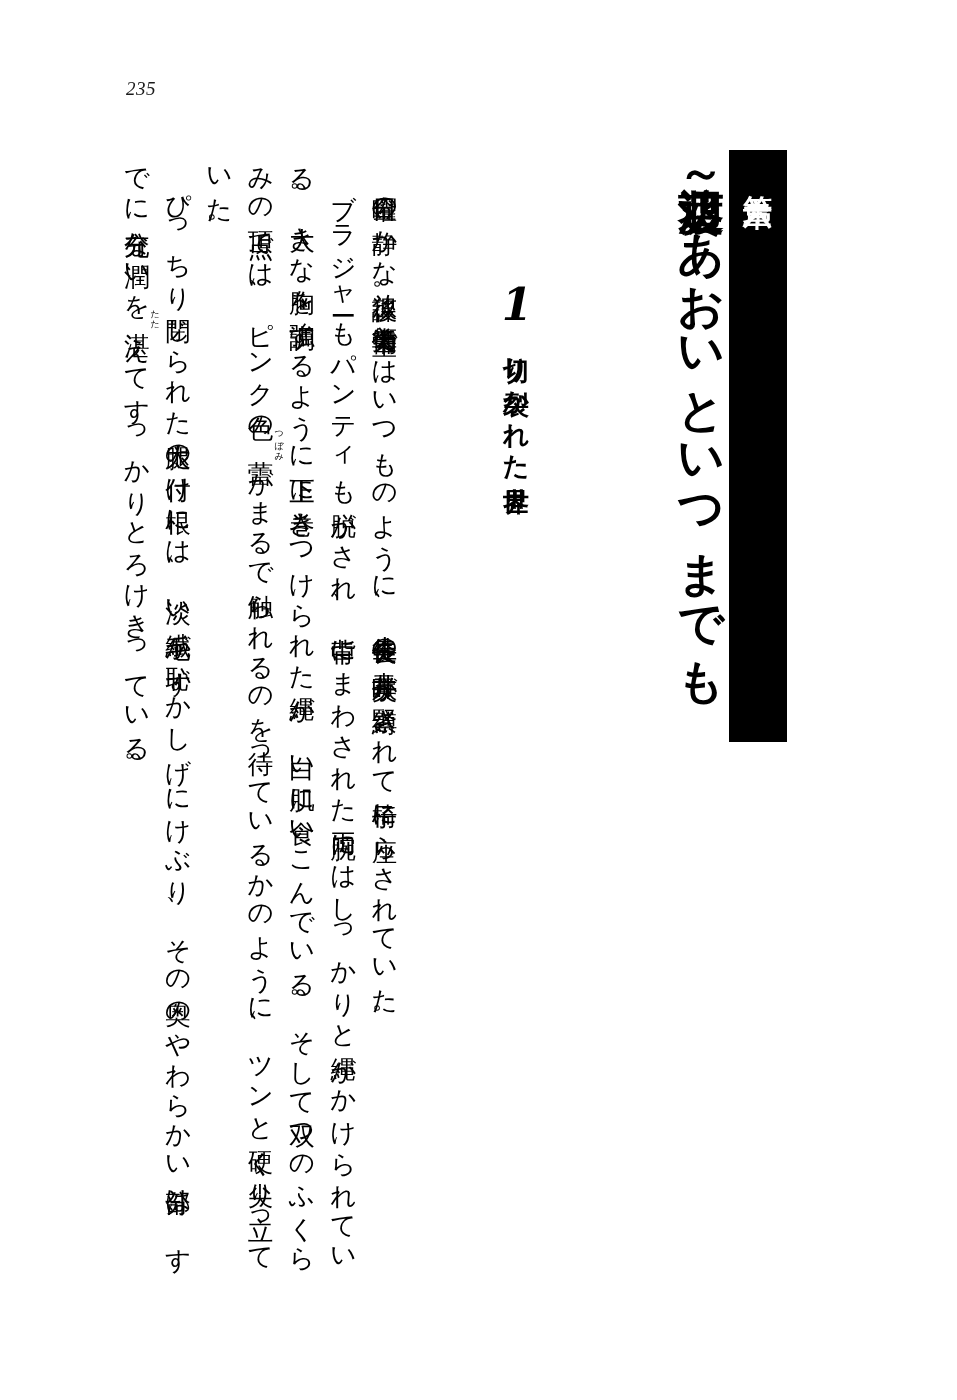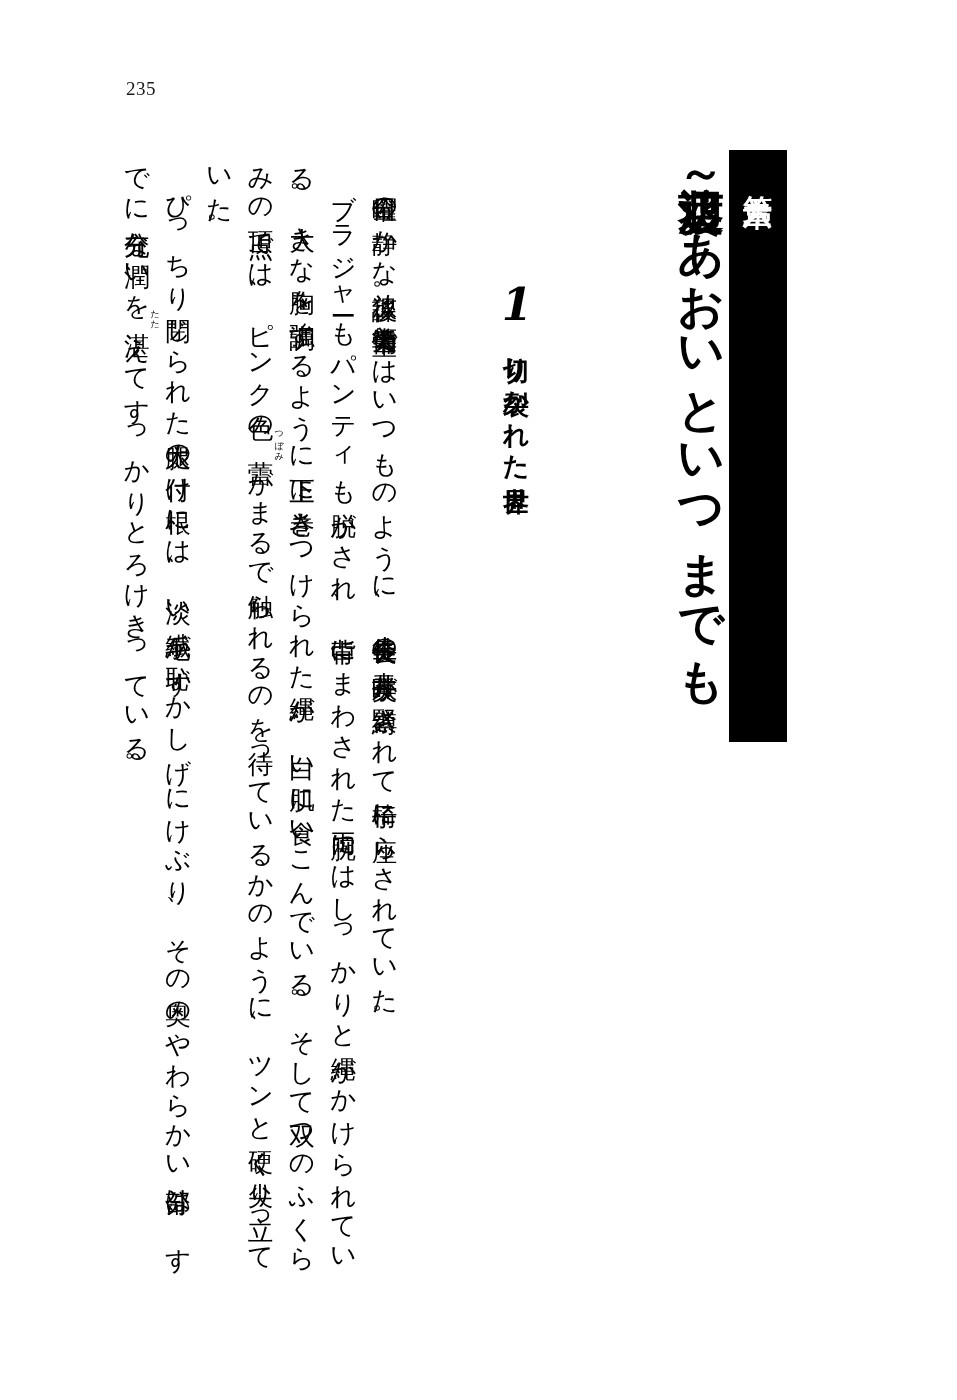--- a/index.html
+++ b/index.html
@@ -15,20 +15,21 @@
     color: #000000;
     overflow: hidden;
   }
 
   
   .page-number {
     position: absolute;
     left: 126px;
     top: 78px;
     font-family: "Liberation Serif", serif;
+    font-style: italic;
     font-size: 19px;
     letter-spacing: 0.5px;
     color: #1a1a1a;
   }
 
   
   .chapter-block {
     position: absolute;
     top: 150px;
     right: 170px;

